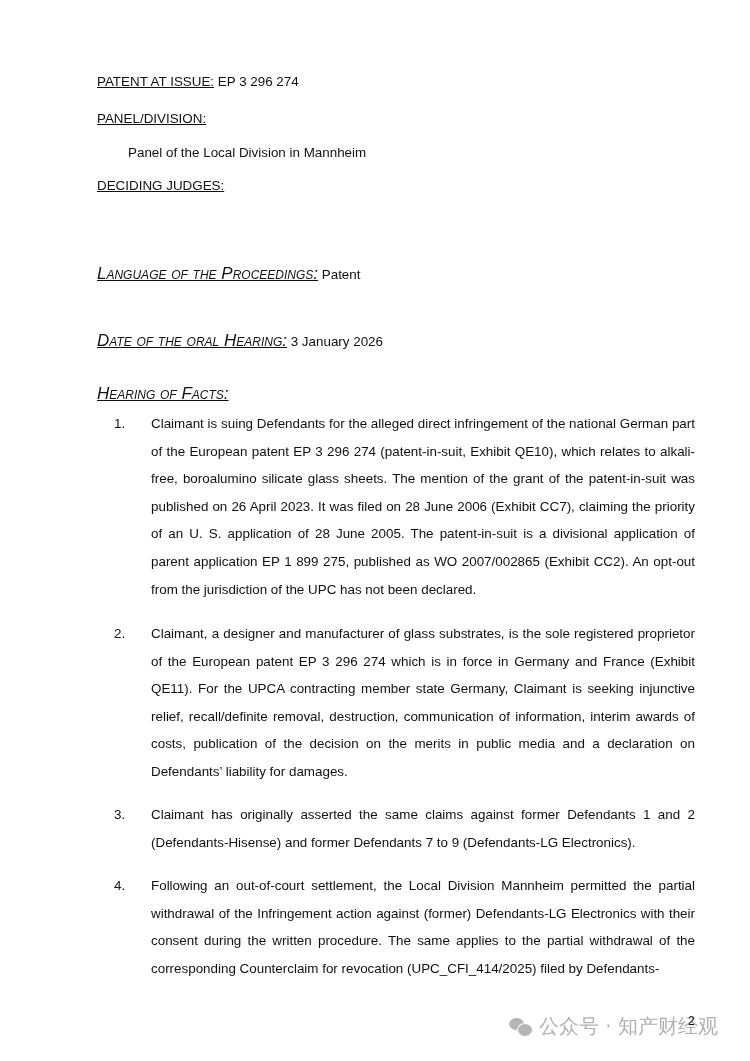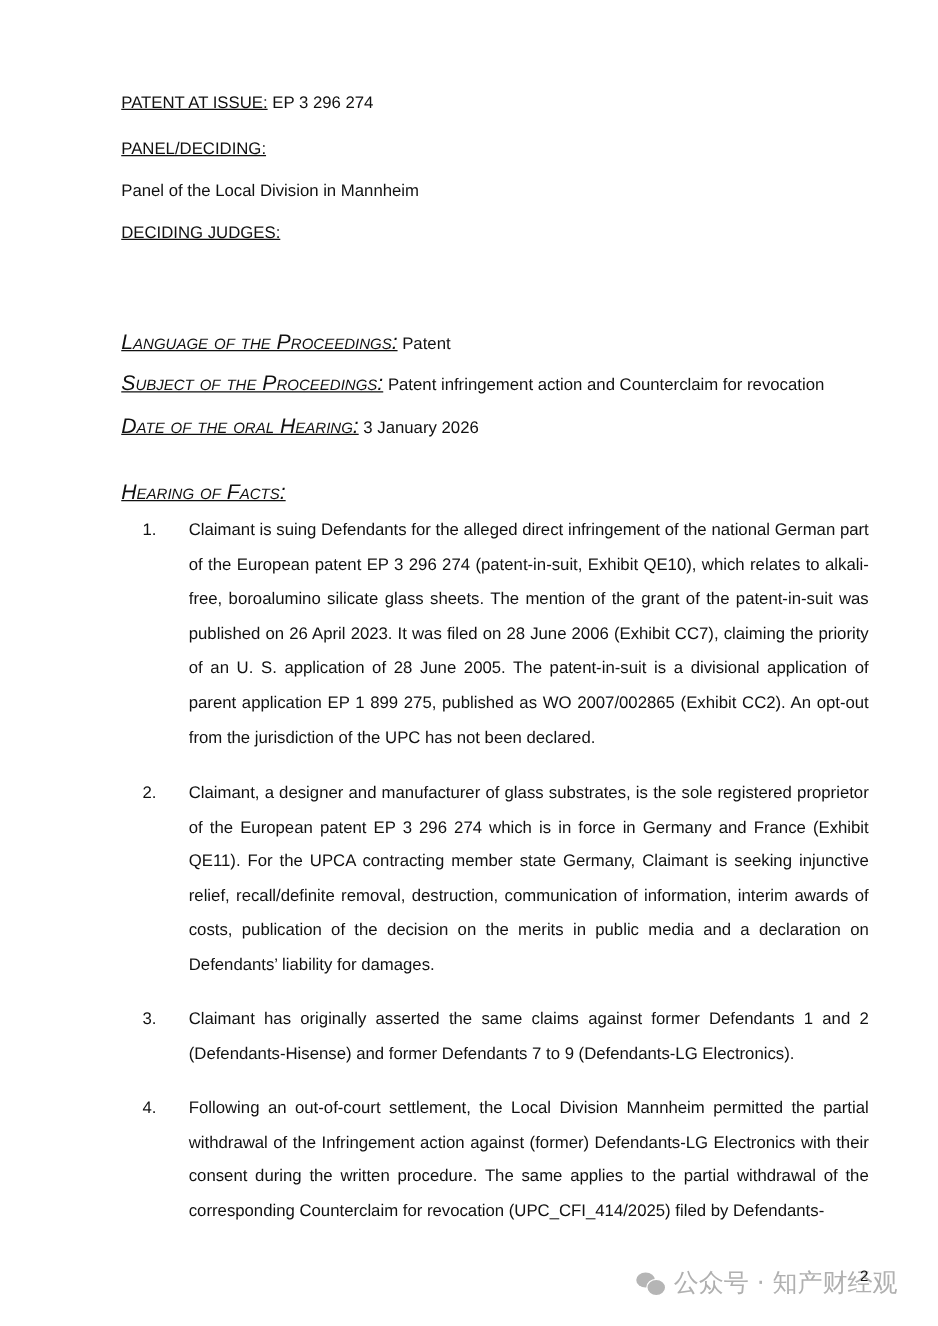--- a/index.html
+++ b/index.html
@@ -21,37 +21,34 @@
 </head>
 <body>
 
 <div class="page">
 
   <div class="line" style="top:74px;">
     <span class="u">PATENT AT ISSUE:</span><span> EP 3 296 274</span>
   </div>
 
   <div class="line" style="top:111px;">
-    <span class="u">PANEL/DECIDING:</span>
+    <span class="u">PANEL/DIVISION:</span>
   </div>
 
-  <div class="line" style="top:145px;">Panel of the Local Division in Mannheim</div>
+  <div class="line" style="top:145px;margin-left:31px;">Panel of the Local Division in Mannheim</div>
 
   <div class="line" style="top:178px;">
     <span class="u">DECIDING JUDGES:</span>
   </div>
 
 
   <div class="line" style="top:264px;">
     <span class="sc">Language of the Proceedings:</span><span> Patent</span>
   </div>
 
-  <div class="line" style="top:297px;">
-    <span class="sc">Subject of the Proceedings:</span><span>  Patent infringement action and Counterclaim for revocation</span>
-  </div>
 
   <div class="line" style="top:331px;">
     <span class="sc">Date of the oral Hearing:</span><span> 3 January 2026</span>
   </div>
 
   <div class="line" style="top:384px;">
     <span class="sc">Hearing of Facts:</span>
   </div>
 
   <div>

